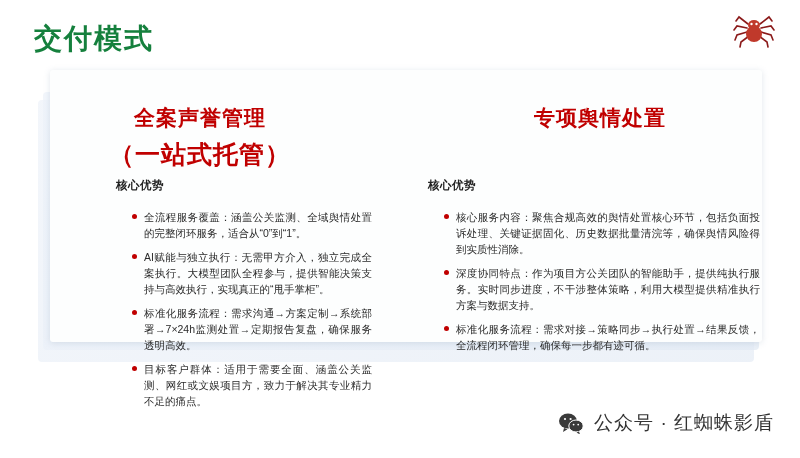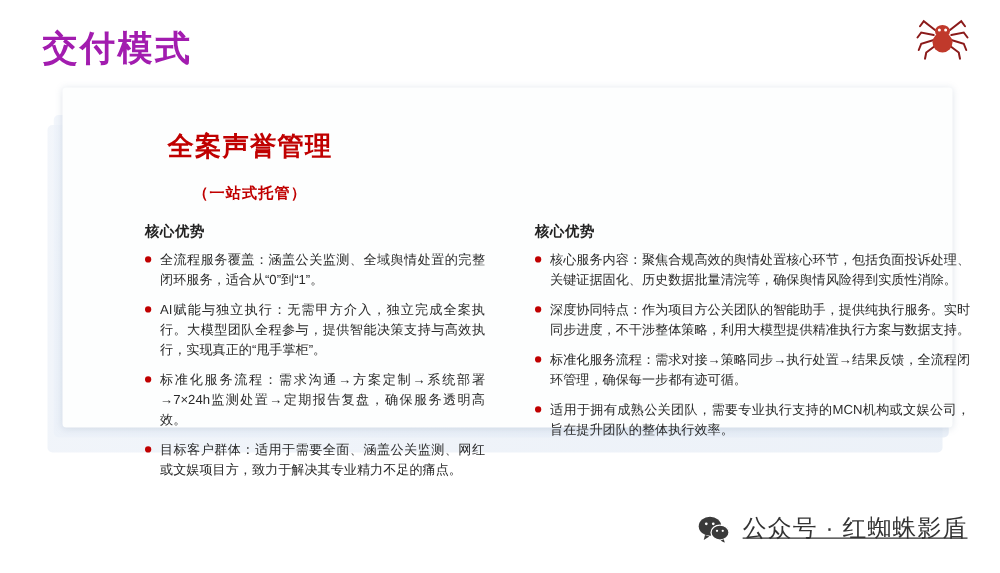--- a/index.html
+++ b/index.html
@@ -15,21 +15,21 @@
     position: relative;
   }
 
   
   .page-title {
     position: absolute;
     left: 34px;
     top: 20px;
     font-size: 28px;
     font-weight: bold;
-    color: #a21caf;
+    color: #15803d;
     letter-spacing: 2px;
   }
 
   
   .logo {
     position: absolute;
     right: 24px;
     top: 8px;
     width: 44px;
     height: 44px;
@@ -85,21 +85,21 @@
   .head-col {
     flex: 1;
     text-align: center;
     color: #c00000;
     font-weight: bold;
     font-size: 21px;
     line-height: 36px;
     letter-spacing: 1px;
   }
   .head-col .l2 {
-    font-size: 12px;
+    font-size: 25px;
   }
 
   
   .columns {
     position: absolute;
     top: 178px;
     left: 16px;
     width: 800px;
     display: flex;
   }
@@ -113,21 +113,21 @@
   .col-subtitle {
     font-size: 11.5px;
     font-weight: bold;
     color: #222222;
     margin-bottom: 7px;
     letter-spacing: 0.5px;
   }
 
   ul.bullets {
     list-style: none;
-    margin: 0;
+    margin: 16px;
     padding: 0;
   }
   ul.bullets li {
     position: relative;
     padding-left: 12px;
     margin-bottom: 8px;
     font-size: 10.5px;
     line-height: 16px;
     color: #2a2a2a;
     text-align: justify;
@@ -152,21 +152,20 @@
     gap: 10px;
   }
   .wechat-icon {
     width: 26px;
     height: 22px;
   }
   .footer-text {
     font-size: 19px;
     color: #333333;
     letter-spacing: 1px;
-    text-decoration: underline;
   }
 </style>
 </head>
 <body>
 
 <div class="page-title">交付模式</div>
 
 <svg class="logo" viewBox="0 0 44 44">
   <g stroke="#8b1a1a" stroke-width="1.6" fill="none" stroke-linecap="round">
     <path d="M16 16 L7 9 L4 13"></path>
@@ -189,40 +188,40 @@
   <div class="card-shadow s2"></div>
   <div class="card-main"></div>
 </div>
 
 <div class="headings">
   <div class="head-col">
     <div class="l1">全案声誉管理</div>
     <div class="l2">（一站式托管）</div>
   </div>
   <div class="head-col">
+    <div class="l1">专项舆情处置</div>
   </div>
 </div>
 
 <div class="columns">
   <div class="col left">
     <div class="col-subtitle">核心优势</div>
     <ul class="bullets">
       <li><span class="dot"></span><span>全流程服务覆盖：涵盖公关监测、全域舆情处置的完整闭环服务，适合从“0”到“1”。</span></li>
       <li><span class="dot"></span><span>AI赋能与独立执行：无需甲方介入，独立完成全案执行。大模型团队全程参与，提供智能决策支持与高效执行，实现真正的“甩手掌柜”。</span></li>
       <li><span class="dot"></span><span>标准化服务流程：需求沟通→方案定制→系统部署→7×24h监测处置→定期报告复盘，确保服务透明高效。</span></li>
       <li><span class="dot"></span><span>目标客户群体：适用于需要全面、涵盖公关监测、网红或文娱项目方，致力于解决其专业精力不足的痛点。</span></li>
     </ul>
   </div>
   <div class="col right">
     <div class="col-subtitle">核心优势</div>
     <ul class="bullets">
       <li><span class="dot"></span><span>核心服务内容：聚焦合规高效的舆情处置核心环节，包括负面投诉处理、关键证据固化、历史数据批量清浣等，确保舆情风险得到实质性消除。</span></li>
       <li><span class="dot"></span><span>深度协同特点：作为项目方公关团队的智能助手，提供纯执行服务。实时同步进度，不干涉整体策略，利用大模型提供精准执行方案与数据支持。</span></li>
       <li><span class="dot"></span><span>标准化服务流程：需求对接→策略同步→执行处置→结果反馈，全流程闭环管理，确保每一步都有迹可循。</span></li>
-      <li><span class="dot"></span><span>适用于拥有成熟公关团队，需要专业执行支持的MCN机构或文娱公司，旨在提升团队的整体执行效率。</span></li>
     </ul>
   </div>
 </div>
 
 <div class="footer">
   <svg class="wechat-icon" viewBox="0 0 26 22">
     <ellipse cx="10" cy="9" rx="9" ry="7.6" fill="#3a3a3a"></ellipse>
     <path d="M6 16 L5 20 L9.5 17.2 Z" fill="#3a3a3a"></path>
     <circle cx="7" cy="7" r="1.1" fill="#ffffff"></circle>
     <circle cx="12.6" cy="7" r="1.1" fill="#ffffff"></circle>

